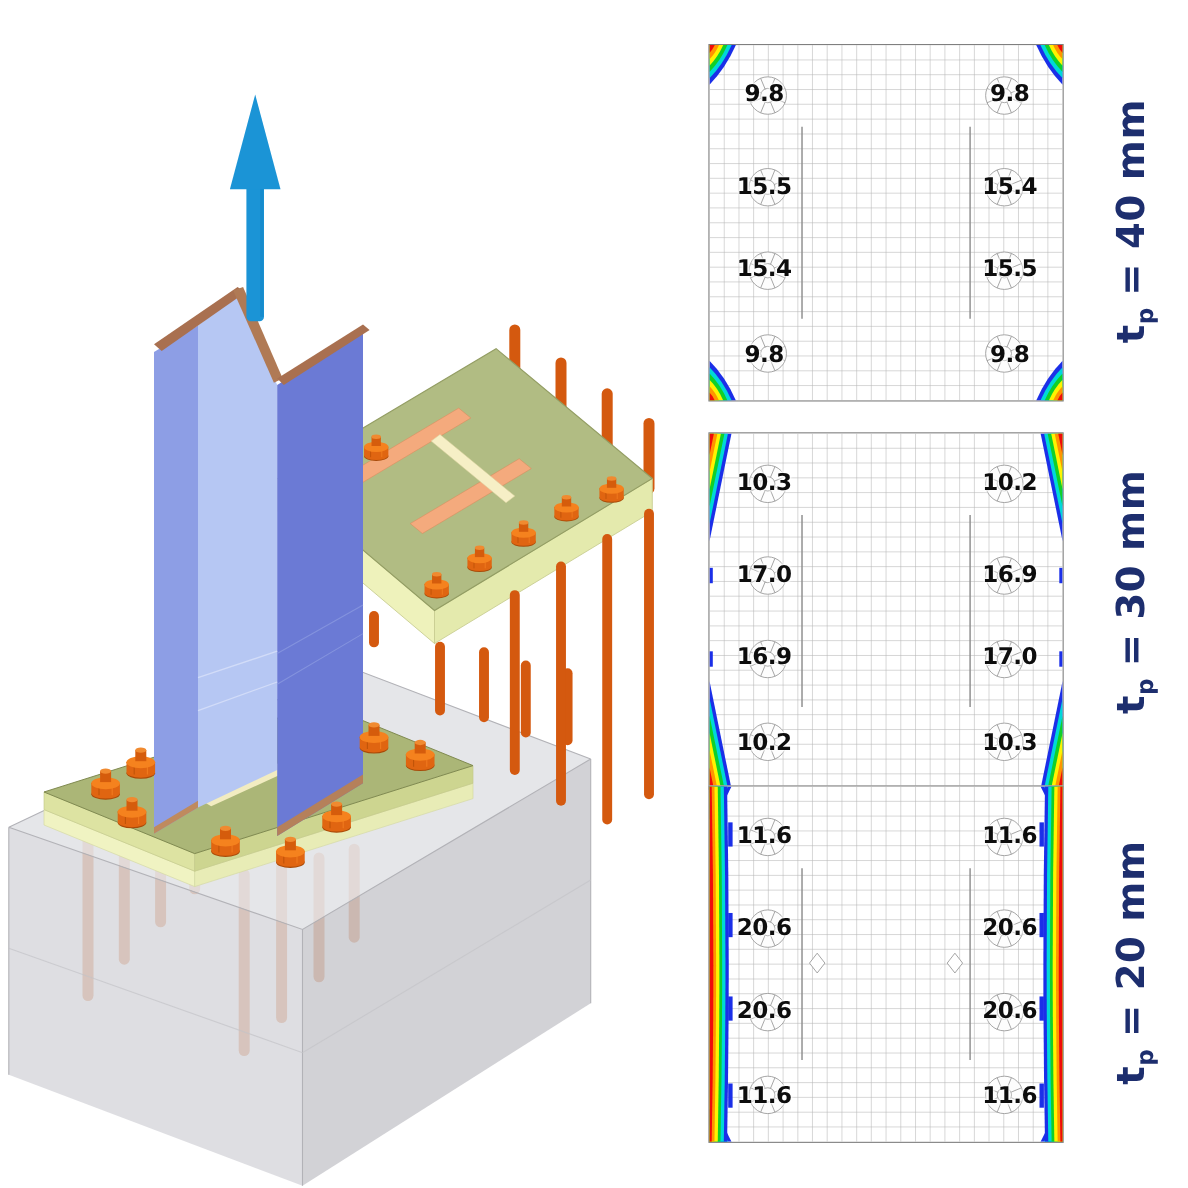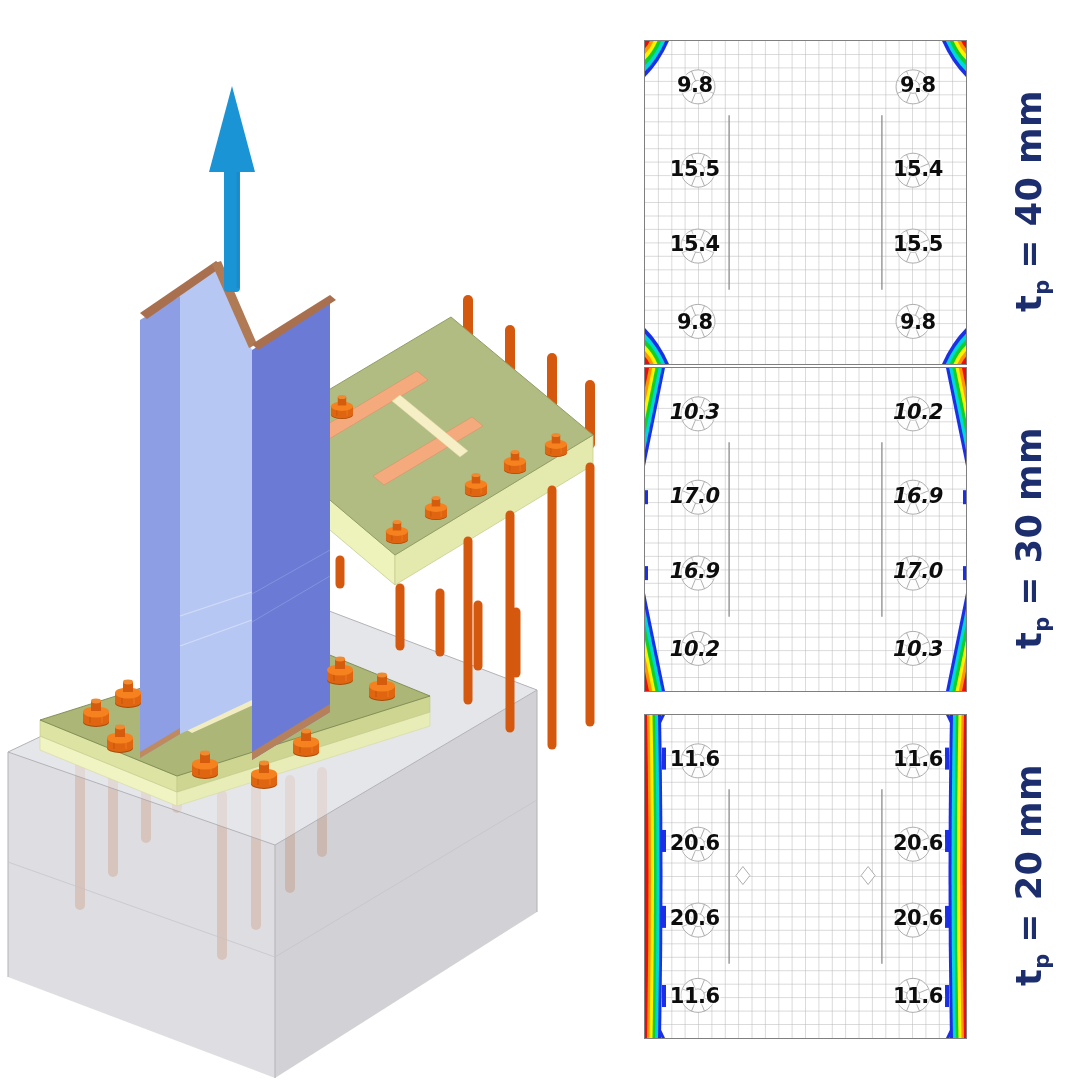--- a/index.html
+++ b/index.html
@@ -1,20 +1,20 @@
 <!DOCTYPE html>
 <html><head>
 <meta charset="utf-8">
 <style>
   html,body{margin:0;padding:0;background:#ffffff;}
   .stage{position:relative;width:1076px;height:1080px;background:#ffffff;overflow:hidden;
          font-family:"DejaVu Sans","Liberation Sans",sans-serif;}
   .scene{position:absolute;left:0;top:0;}
   .panel{position:absolute;left:644px;width:321px;height:323px;border:1px solid #7f7f7f;background:#fff;}
-  .p0{top:40px;} .p1{top:367px;font-style:italic;} .p2{top:714px;text-decoration:underline;}
+  .p0{top:40px;} .p1{top:393px;} .p2{top:714px;text-decoration:underline;}
   .panel svg{position:absolute;left:0;top:0;width:100%;height:100%;}
   .val{position:absolute;transform:translate(-50%,-50%);font-weight:700;font-size:21px;color:#0d0d0d;
        text-shadow:0 0 2px #fff,0 0 2px #fff,0 0 4px #fff,0 0 4px #fff;letter-spacing:-0.5px;}
   .c0{left:15.5%;} .c1{left:85%;}
   .r0{top:13.5%;} .r1{top:39.5%;} .r2{top:62.8%;} .r3{top:87%;}
   .tplabel{position:absolute;left:1031px;transform:translate(-50%,-50%) rotate(-90deg);
            white-space:nowrap;font-weight:700;font-size:35px;color:#1d2e6e;letter-spacing:0.5px;}
   .tplabel sub{font-size:0.6em;}
   .tplabel .rest{margin-left:0.30em;}
 </style>

